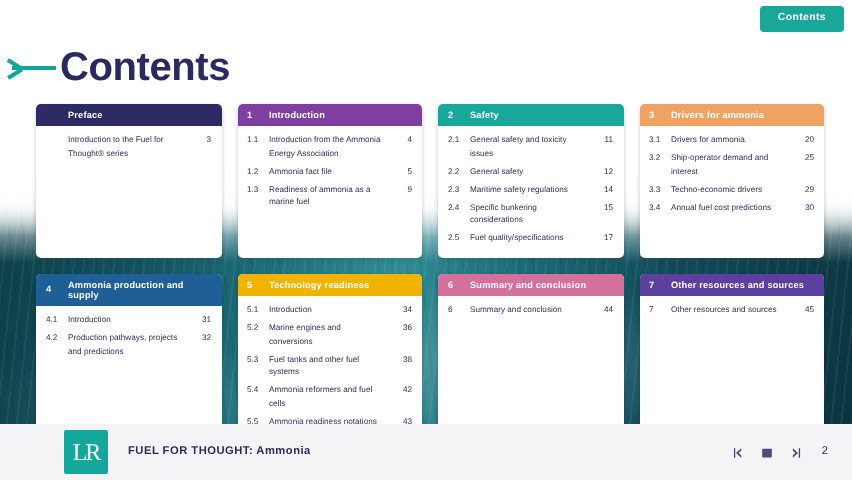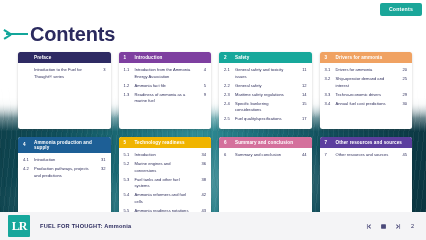--- a/index.html
+++ b/index.html
@@ -103,25 +103,25 @@
   .toc-page { width: 8px; flex: none; text-align: right; color: #2f2f5c; }
   .card.tall .card-body { min-height: 42px; }
 
   
   .footer {
     position: absolute; left: 0; bottom: 0; width: 426px; height: 28px;
     background: #f4f4f6; z-index: 7;
     display: flex; align-items: center;
   }
   .logo {
-    width: 22px; height: 22px; margin-left: 8px; flex: none;
+    width: 22px; height: 22px; margin-left: 32px; flex: none;
     background: #16a79c; color: #ffffff;
     display: flex; align-items: center; justify-content: center;
     font-family: "Liberation Serif", serif;
-    font-size: 12px; font-weight: bold; letter-spacing: -1px;
+    font-size: 12px; font-weight: normal; letter-spacing: -1px;
     border-radius: 1px;
   }
   .footer-title {
     margin-left: 10px; font-size: 5.6px; font-weight: bold;
     color: #2b2a5e; letter-spacing: .25px;
   }
   .footer-nav {
     margin-left: auto; margin-right: 12px;
     display: flex; align-items: center; gap: 7px;
   }

